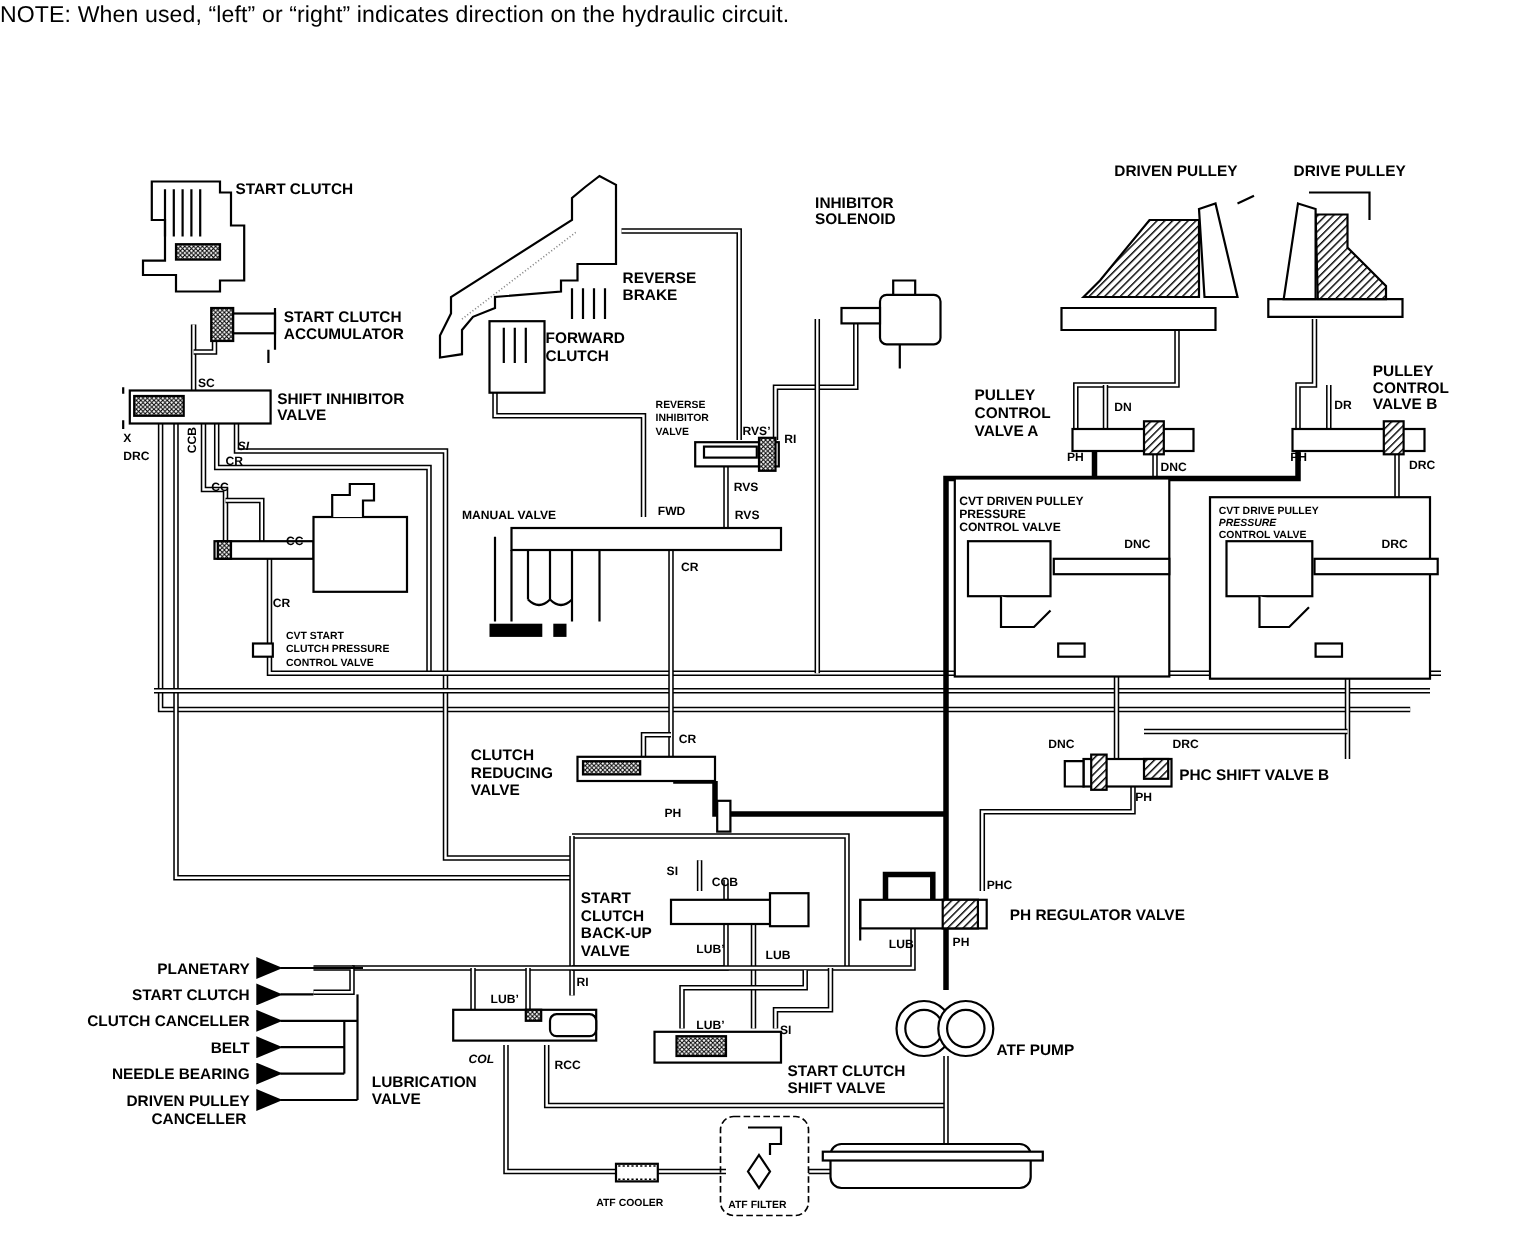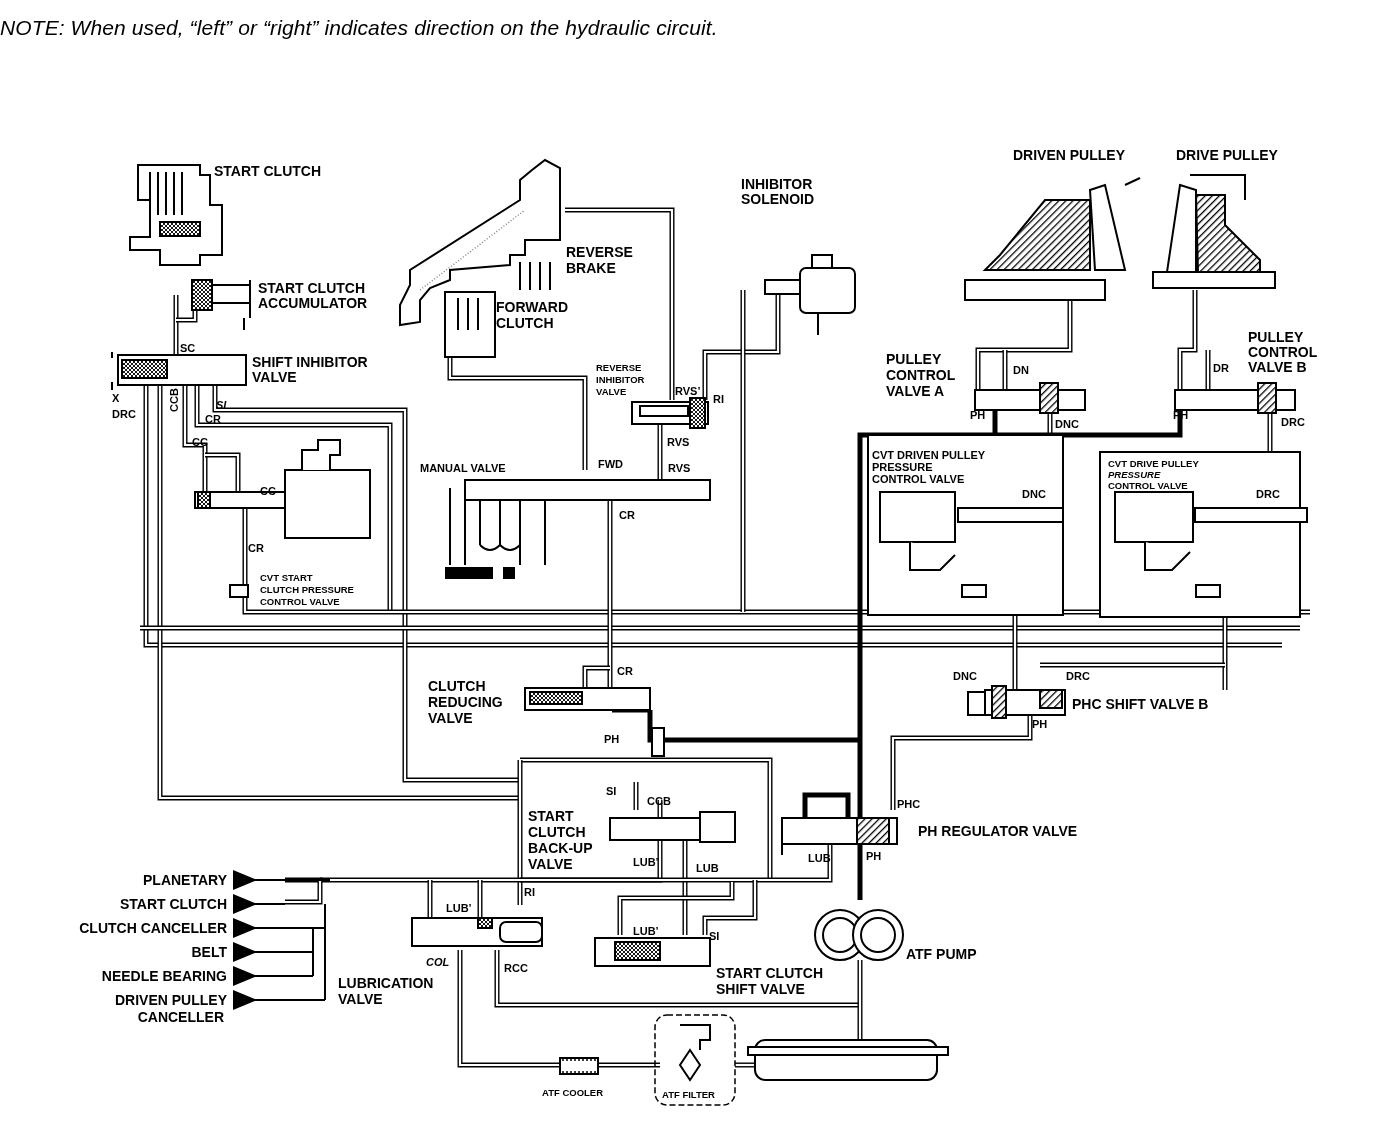--- a/index.html
+++ b/index.html
@@ -1,17 +1,17 @@
 <!DOCTYPE html>
 <html><head>
 <meta charset="utf-8">
 <style>
   html, body { margin:0; padding:0; background:#ffffff; }
   body { width:1392px; height:1130px; position:relative; overflow:hidden; font-family:"Liberation Sans", sans-serif; color:#000; }
-  #note { position:absolute; left:0; top:16px; font-size:21px; font-family:"Liberation Sans", sans-serif; letter-spacing:0.1px; white-space:nowrap;font-style:italic; }
+  #note { position:absolute; left:0; top:2px; font-size:21px; font-family:"Liberation Sans", sans-serif; letter-spacing:0.1px; white-space:nowrap; }
   svg#diagram { position:absolute; left:0; top:0; }
   .lbl { font-family:"Liberation Sans", sans-serif; font-weight:bold; font-size:14px; fill:#000; }
   .sm  { font-family:"Liberation Sans", sans-serif; font-weight:bold; font-size:11px; fill:#000; }
   .xs  { font-family:"Liberation Sans", sans-serif; font-weight:bold; font-size:9.5px; fill:#000; }
   .pipe  { fill:none; stroke:#000; stroke-width:5; }
   .pipeI { fill:none; stroke:#fff; stroke-width:2.2; }
   .dot   { fill:none; stroke:#888; stroke-width:1.5; stroke-dasharray:1 2; }
   .thick { fill:none; stroke:#000; stroke-width:5; }
   .thin  { fill:none; stroke:#000; stroke-width:2; }
   .body  { fill:#fff; stroke:#000; stroke-width:2; }

